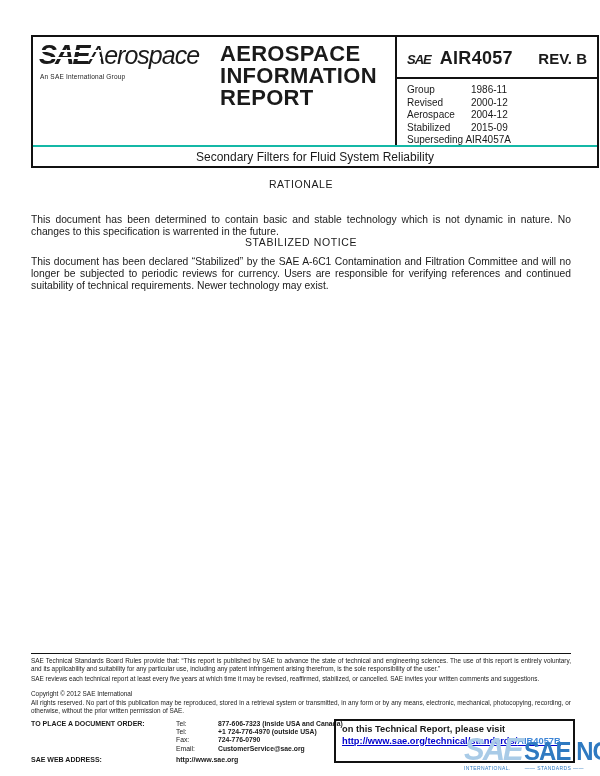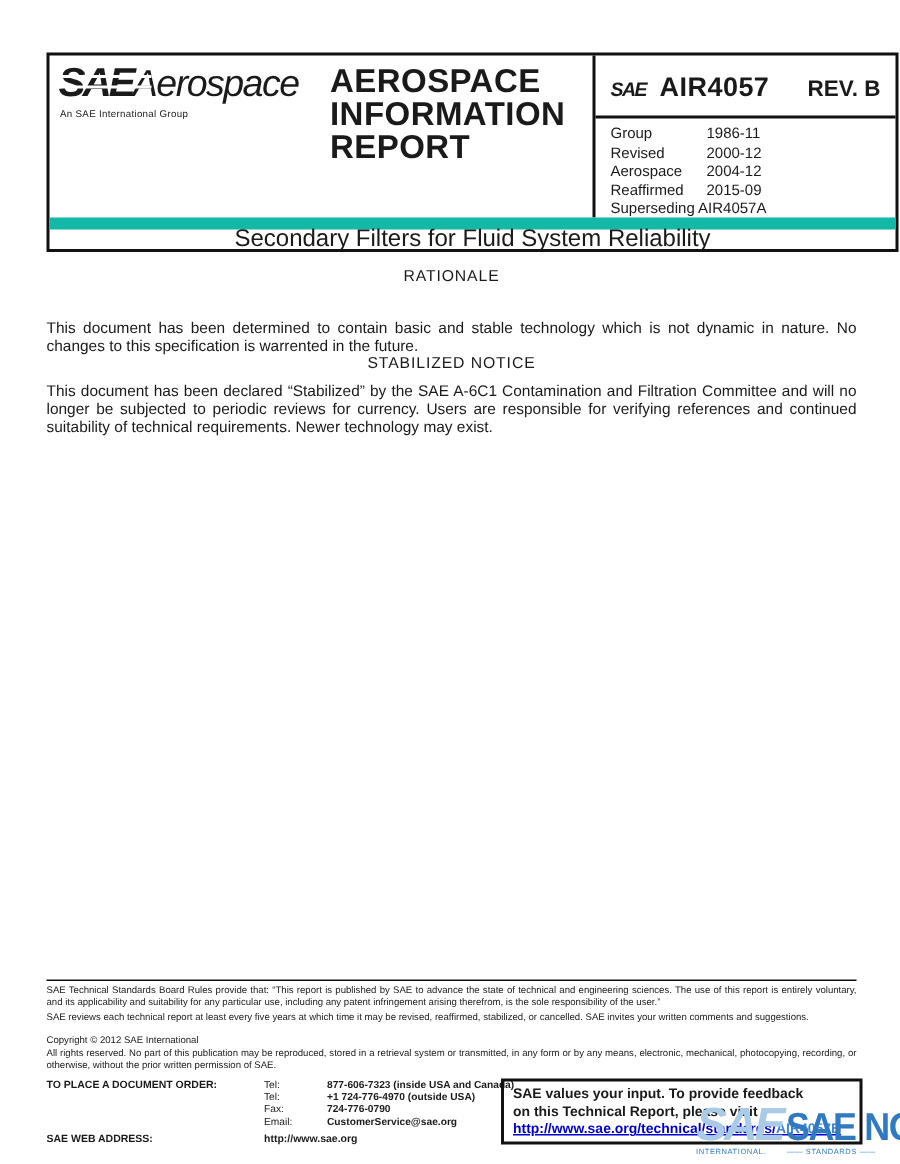--- a/index.html
+++ b/index.html
@@ -23,22 +23,22 @@
               font-size:22px; font-weight:bold; line-height:22px; letter-spacing:.3px; }
   .hdr-right { flex:1; border-left:2px solid #111; display:flex; flex-direction:column; }
   .id-row { display:flex; align-items:baseline; padding:11px 10px 8px 10px; border-bottom:2px solid #111; }
   .id-sae { font-weight:900; font-style:italic; font-size:13px; letter-spacing:-1px; }
   .id-num { font-weight:bold; font-size:18px; margin-left:9px; letter-spacing:.3px; }
   .id-rev { font-weight:bold; font-size:15px; margin-left:auto; }
   .hist { padding:5px 10px 0 10px; font-size:10px; line-height:12.5px; }
   .hist-row { display:flex; }
   .hist-label { width:64px; }
   .superseding { margin-top:auto; padding:0 10px 3px 10px; font-size:10px; }
-  .hdr-row2 { border-top:8px solid #14b8a6; height:21px; display:flex; align-items:center; justify-content:center;
-              font-size:16px; }
+  .hdr-row2 { border-top:2px solid #14b8a6; height:21px; display:flex; align-items:center; justify-content:center;
+              font-size:12px; }
   
   .heading { position:absolute; left:31px; width:540px; text-align:center;
              font-size:10.5px; letter-spacing:.6px; }
   .para { position:absolute; left:31px; width:540px; font-size:10.3px; line-height:11.8px;
           text-align:justify; }
   
   .rule { position:absolute; left:31px; top:653px; width:540px; border-top:1.5px solid #111; }
   .fine { position:absolute; left:31px; width:540px; font-size:6.4px; line-height:8px;
           text-align:justify; color:#222; }
   .order-label { position:absolute; left:31px; top:720px; font-size:7px; font-weight:bold; }
@@ -91,21 +91,21 @@
         </div>
         <div class="hist-row">
           <span class="hist-label">Revised</span>
           <span class="hist-value">2000-12</span>
         </div>
         <div class="hist-row">
           <span class="hist-label">Aerospace</span>
           <span class="hist-value">2004-12</span>
         </div>
         <div class="hist-row">
-          <span class="hist-label">Reaffirmed</span>
+          <span class="hist-label">Stabilized</span>
           <span class="hist-value">2015-09</span>
         </div>
       </div>
       <div class="superseding">Superseding AIR4057A</div>
     </div>
   </div>
   <div class="hdr-row2">Secondary Filters for Fluid System Reliability</div>
 </div>
 
 <div class="heading" style="top:178px;">RATIONALE</div>
@@ -137,21 +137,20 @@
     <span class="ol-label">Email:</span>
     <span class="ol-value">CustomerService@sae.org</span>
   </div>
 </div>
 <div class="web-row">
   <span>SAE WEB ADDRESS:</span>
   <span class="web-value">http://www.sae.org</span>
 </div>
 
 <div class="feedback">
-  <div>SAE values your input. To provide feedback</div>
   <div>on this Technical Report, please visit</div>
   <div class="fb-link">
     <span>http://www.sae.org/technical/standards/</span><span class="fb-doc">AIR4057B</span>
   </div>
 </div>
 
 <div class="watermark">
   <div class="wm-row">
     <span class="wm-sae">SAE</span>
     <span class="wm-name">SAE NORM</span>

